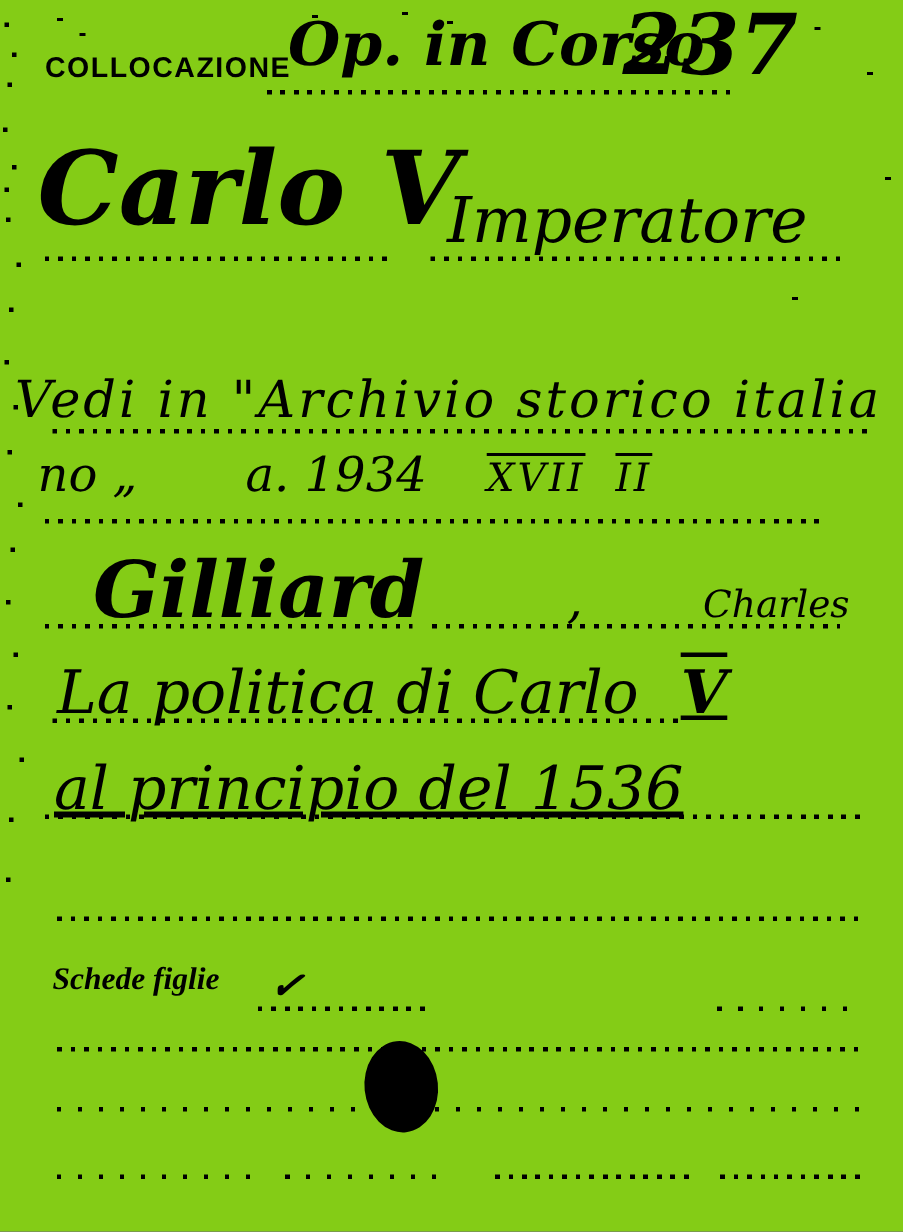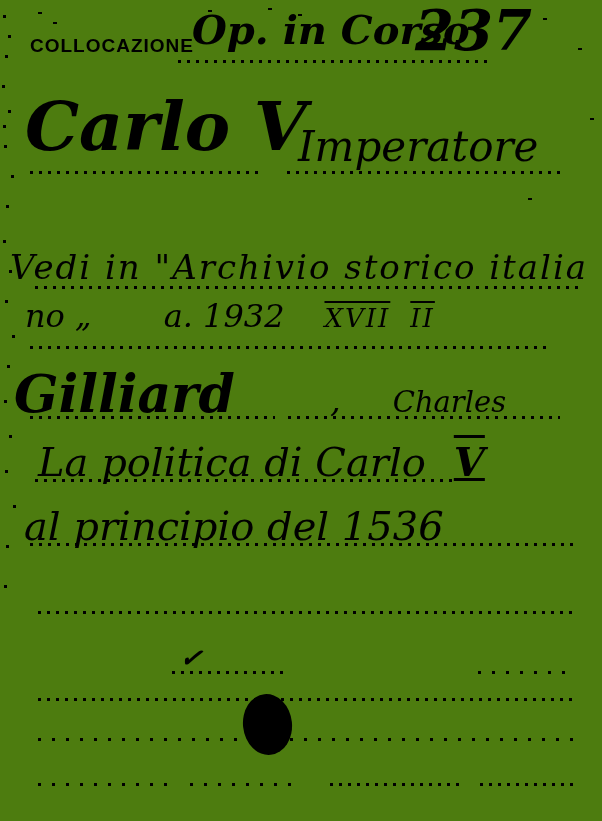--- a/index.html
+++ b/index.html
@@ -1,19 +1,19 @@
 <!DOCTYPE html>
 <html><head>
 <meta charset="utf-8">
 <style>
   html,body{margin:0;padding:0;background:#777;}
   .card{
     position:relative;
     width:602px;height:821px;
-    background:#4d7c0f;
+    background:#84cc16;
     overflow:hidden;
     font-family:"DejaVu Serif", serif;
     color:#000;
   }
   .hand{
     position:absolute;
     font-family:"DejaVu Serif", serif;
     font-style:italic;
     color:#000;
     white-space:nowrap;
@@ -47,30 +47,30 @@
   .ref-line2 .gap1{margin-right:72px;}
   .ref-line2 .gap2{margin-right:40px;}
   .ref-line2 .gap3{margin-right:20px;}
   .ref-line2 .gap4{margin-right:16px;}
   .roman{
     font-size:26px;letter-spacing:2px;
     text-decoration:overline;text-decoration-thickness:2px;
   }
   
   .author-line{left:14px;top:368px;display:flex;align-items:baseline;}
-  .author-surname{font-size:52px;font-weight:bold;font-style:italic;}
+  .author-surname{font-size:52px;font-weight:bold;font-style:italic;margin-left:48px;}
   .author-sep{font-size:34px;font-style:italic;margin-left:95px;}
-  .author-forename{font-size:29px;font-style:italic;margin-left:52px;}
+  .author-forename{font-size:25px;font-style:italic;margin-left:80px;}
   
   .title-l1{left:38px;top:442px;font-size:40px;display:flex;align-items:center;}
   .title-l1 .roman-v{
     margin-left:28px;font-size:40px;font-weight:bold;font-style:italic;
     text-decoration:overline underline;text-decoration-thickness:3px;
   }
-  .title-l2{left:24px;top:506px;font-size:40px;}
+  .title-l2{left:36px;top:506px;font-size:40px;text-decoration:underline;}
   
   .schede-label{left:35px;top:642px;font-size:21px;font-family:"Liberation Serif",serif;font-style:italic;}
   .checkmark{left:180px;top:644px;font-size:27px;font-weight:bold;transform:rotate(6deg);}
   .blot{
     position:absolute;left:243px;top:694px;width:49px;height:61px;
     background:#000;border-radius:50%;transform:rotate(-6deg);
   }
   
   .noise{position:absolute;background:#000;width:3px;height:3px;}
   .noise.n-left{
@@ -102,21 +102,21 @@
   <div class="hand heading-title">Imperatore</div>
   <div class="hand heading-name">Carlo V</div>
   <div class="dotline" style="left:30px;top:171px;width:232px;"></div>
   <div class="dotline" style="left:287px;top:171px;width:273px;"></div>
 
   <div class="hand ref-line1">Vedi in "Archivio storico italia</div>
   <div class="dotline" style="left:35px;top:286px;width:545px;"></div>
 
   <div class="hand ref-line2">
     <span class="gap1">no „</span>
-    <span class="gap2">a. 1932</span>
+    <span class="gap2">a. 1934</span>
     <span class="roman gap3">XVII</span>
     <span class="roman">II</span>
   </div>
   <div class="dotline" style="left:30px;top:346px;width:520px;"></div>
 
   <div class="hand author-line">
     <span class="author-surname">Gilliard</span>
     <span class="author-sep">,</span>
     <span class="author-forename">Charles</span>
   </div>
@@ -127,20 +127,21 @@
     <span>La politica di Carlo</span>
     <span class="roman-v">V</span>
   </div>
   <div class="dotline" style="left:35px;top:479px;width:420px;"></div>
 
   <div class="hand title-l2">al principio del 1536</div>
   <div class="dotline" style="left:30px;top:543px;width:548px;"></div>
 
   <div class="dotline" style="left:38px;top:611px;width:537px;"></div>
 
+  <div class="print schede-label">Schede figlie</div>
   <div class="hand checkmark">✓</div>
   <div class="dotline" style="left:172px;top:671px;width:112px;"></div>
   <div class="dotline sparse" style="left:478px;top:671px;width:95px;"></div>
 
   <div class="dotline" style="left:38px;top:698px;width:537px;"></div>
   <div class="dotline sparse" style="left:38px;top:738px;width:537px;"></div>
   <div class="dotline sparse" style="left:38px;top:783px;width:130px;"></div>
   <div class="dotline sparse" style="left:190px;top:783px;width:110px;"></div>
   <div class="dotline" style="left:330px;top:783px;width:130px;"></div>
   <div class="dotline" style="left:480px;top:783px;width:95px;"></div>

